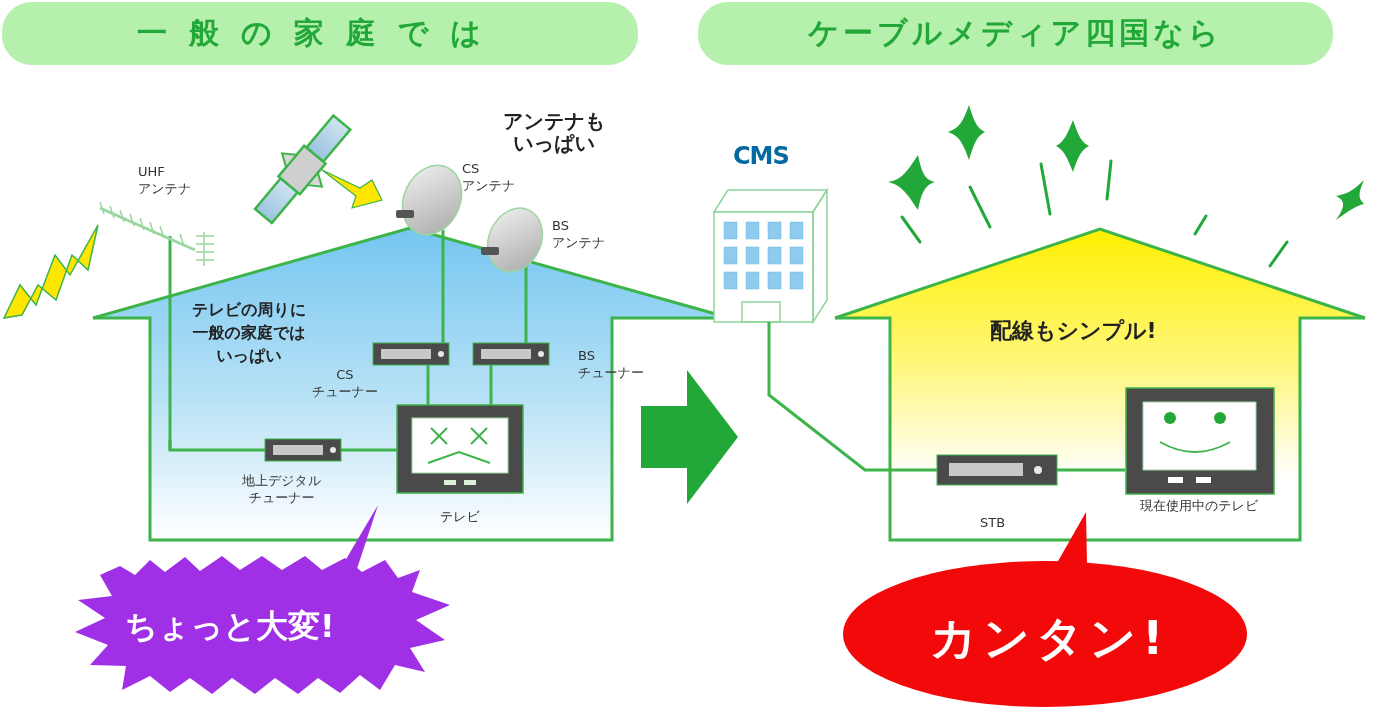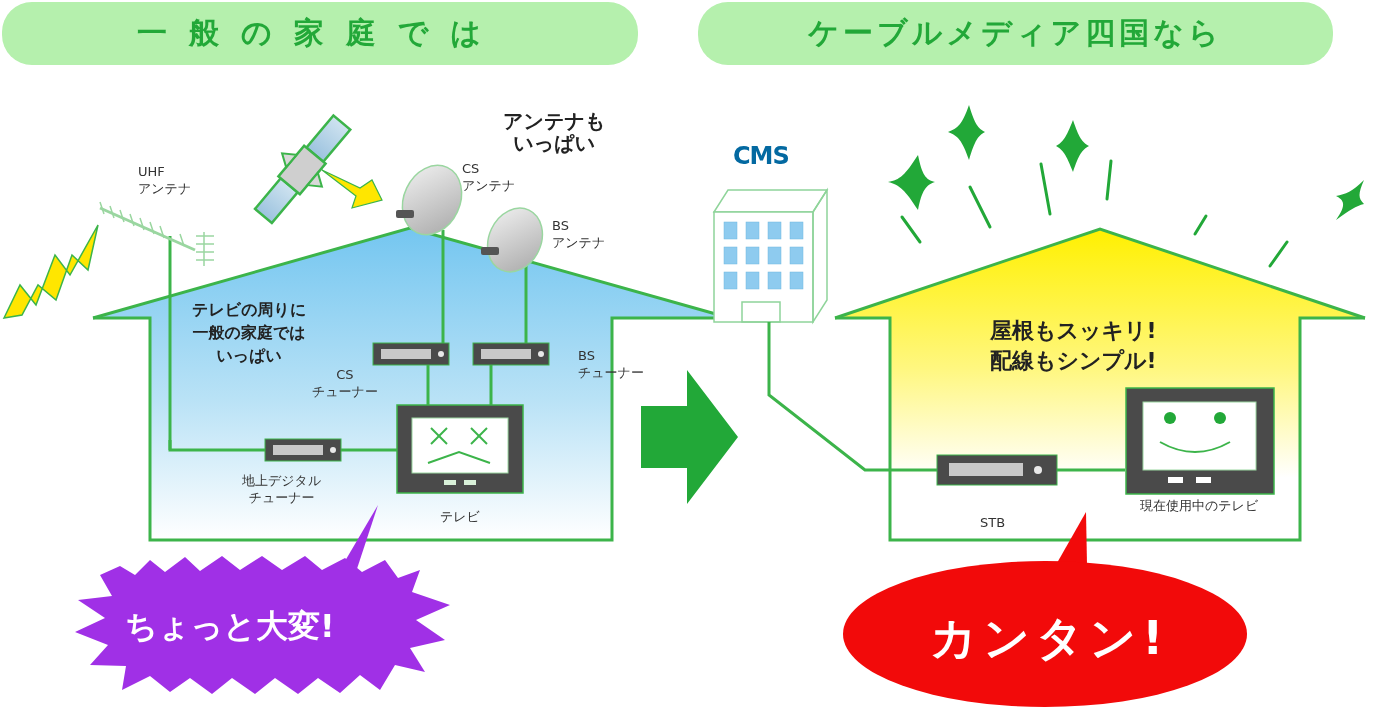--- a/index.html
+++ b/index.html
@@ -234,18 +234,17 @@
 </div>
 <div class="lbl small center" style="left:242px;top:472px;">
   <div>地上デジタル</div>
   <div>チューナー</div>
 </div>
 <div class="lbl small" style="left:440px;top:508px;">テレビ</div>
 <div class="bubble-text" style="left:125px;top:605px;">ちょっと大変!</div>
 
 <div class="cms">CMS</div>
 <div class="lbl big" style="left:990px;top:316px;">
-  <div>屋根もスッキリ!</div>
   <div>配線もシンプル!</div>
 </div>
 <div class="lbl small" style="left:980px;top:494px;margin-top:20px;">STB</div>
 <div class="lbl small" style="left:1140px;top:497px;">現在使用中のテレビ</div>
 <div class="bubble-text" style="left:930px;top:608px;font-size:46px;letter-spacing:6px;text-align:center;">カンタン!</div>
 
 </body></html>

